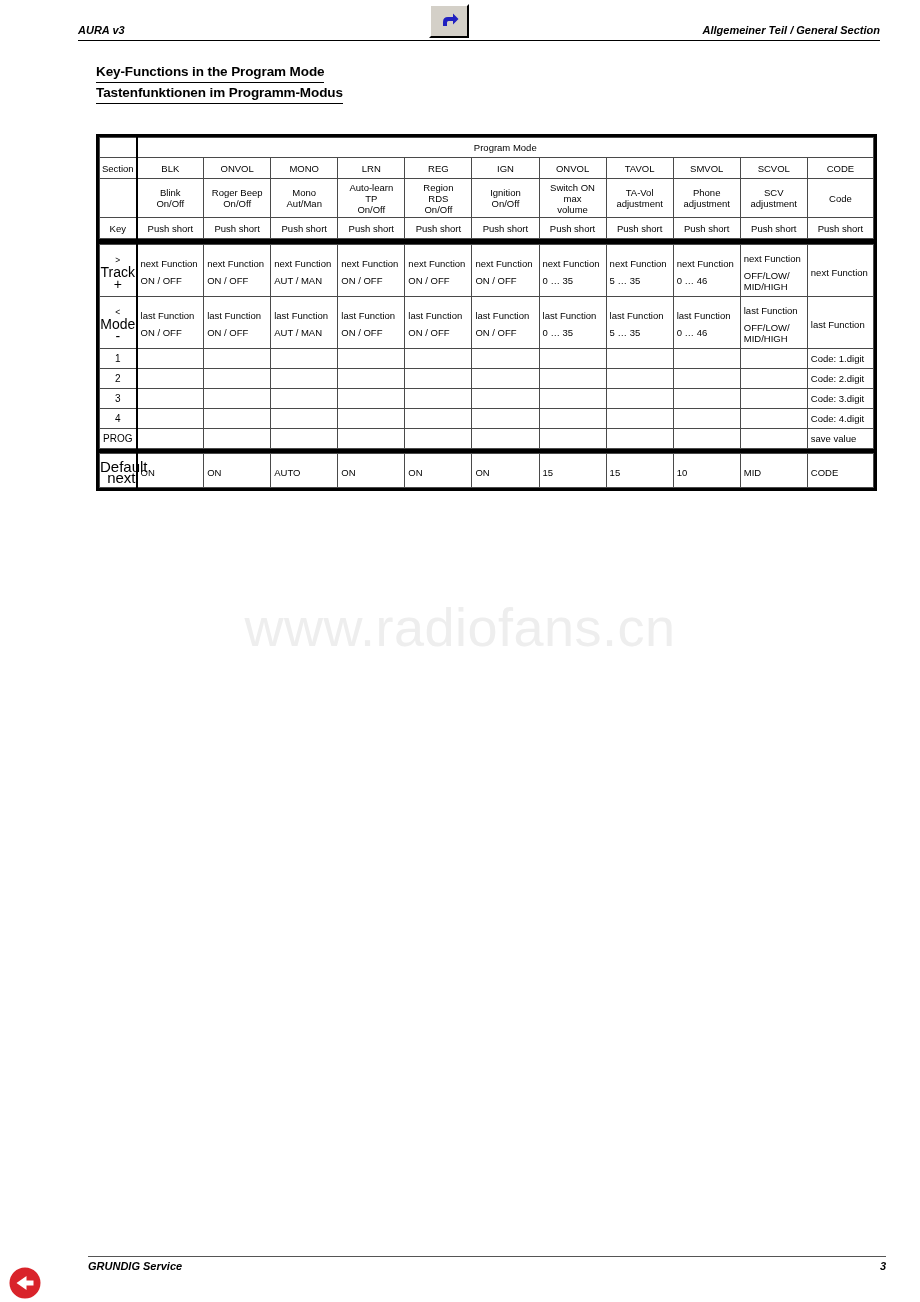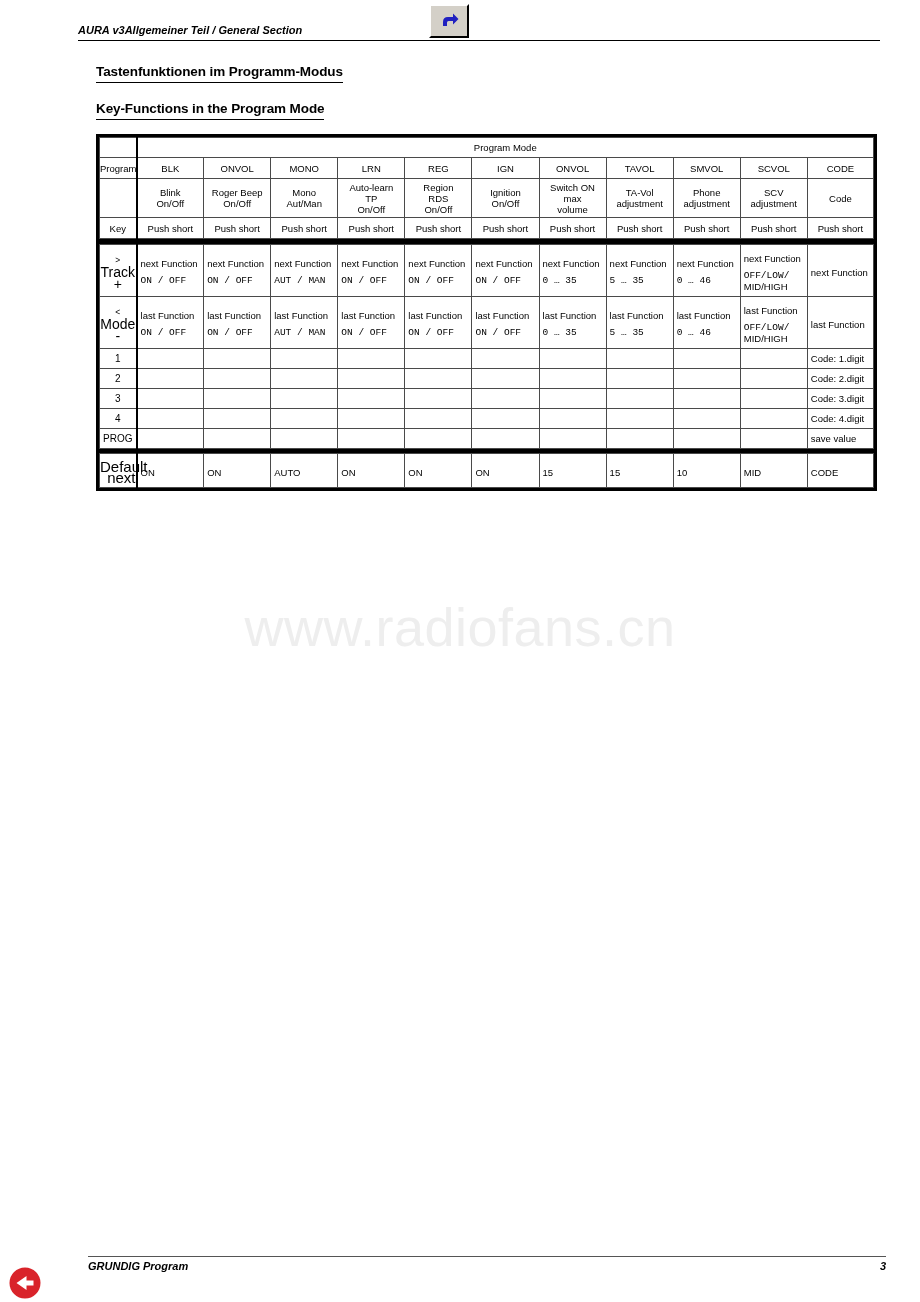--- a/index.html
+++ b/index.html
@@ -36,21 +36,21 @@
     align-items: center;
     justify-content: center;
   }
   .header-icon svg { display: block; }
 
   .header-row {
     position: absolute;
     left: 78px; top: 24px;
     width: 802px;
     display: flex;
-    justify-content: flex-start;
+    justify-content: space-between;
     align-items: flex-end;
     font-size: 11px;
     font-style: italic;
     font-weight: bold;
   }
   .header-rule {
     position: absolute;
     left: 78px; top: 40px;
     width: 802px;
     height: 1px;
@@ -156,21 +156,21 @@
   .def-label {
     border-right: 2.5px solid #000000 !important;
     text-align: right;
     vertical-align: middle !important;
     font-size: 15px;
     line-height: 11px;
     padding-top: 0 !important;
   }
 
   .fn-line { display: block; }
-  .fn-line.gap { margin-top: 6px; font-family: Liberation Mono, monospace; }
+  .fn-line.gap { margin-top: 6px; }
 
   
   .watermark {
     position: absolute;
     left: 0; top: 596px;
     width: 920px;
     text-align: center;
     font-size: 54px;
     color: #eeeeee;
     font-family: "Liberation Sans", sans-serif;
@@ -214,24 +214,24 @@
   </div>
   <div class="header-row">
     <span>AURA v3</span>
     <span>Allgemeiner Teil / General Section</span>
   </div>
   <div class="header-rule"></div>
 </div>
 
 <div class="title-block">
   <span class="title-wrap">
-    <span class="doc-title">Tastenfunktionen im Programm-Modus</span>
+    <span class="doc-title title-line2">Key-Functions in the Program Mode</span>
   </span>
   <span class="title-wrap">
-    <span class="doc-title title-line2">Key-Functions in the Program Mode</span>
+    <span class="doc-title">Tastenfunktionen im Programm-Modus</span>
   </span>
 </div>
 
 <div class="table-wrap thick-frame" id="header-block">
   <table class="grid">
     <colgroup>
       <col class="c-label">
         <col class="c-data">
         <col class="c-data">
         <col class="c-data">
@@ -243,21 +243,21 @@
         <col class="c-data">
         <col class="c-data">
         <col class="c-code">
     </colgroup>
     <tbody>
       <tr class="row-progmode">
         <td class="hdr-label"></td>
         <td class="cell-c" colspan="11">Program Mode</td>
       </tr>
       <tr class="row-display">
-        <td class="hdr-label">Program</td>
+        <td class="hdr-label">Section</td>
         <td class="cell-c">BLK</td>
         <td class="cell-c">ONVOL</td>
         <td class="cell-c">MONO</td>
         <td class="cell-c">LRN</td>
         <td class="cell-c">REG</td>
         <td class="cell-c">IGN</td>
         <td class="cell-c">ONVOL</td>
         <td class="cell-c">TAVOL</td>
         <td class="cell-c">SMVOL</td>
         <td class="cell-c">SCVOL</td>
@@ -522,21 +522,21 @@
         <td class="cell-l">CODE</td>
       </tr>
     </tbody>
   </table>
 </div>
 
 <div class="watermark">www.radiofans.cn</div>
 
 <div class="footer-rule"></div>
 <div class="footer-row">
-  <span>GRUNDIG Program</span>
+  <span>GRUNDIG Service</span>
   <span>3</span>
 </div>
 <div class="footer-back">
   <svg width="34" height="34" viewBox="0 0 34 34" aria-hidden="true">
     <circle cx="17" cy="17" r="15.5" fill="#d9232a"></circle>
     <path d="M18.5 10 L8.5 17 L18.5 24 L18.5 19.4 L25.5 19.4 L25.5 14.6 L18.5 14.6 Z" fill="#ffffff"></path>
   </svg>
 </div>
 
 </body></html>

